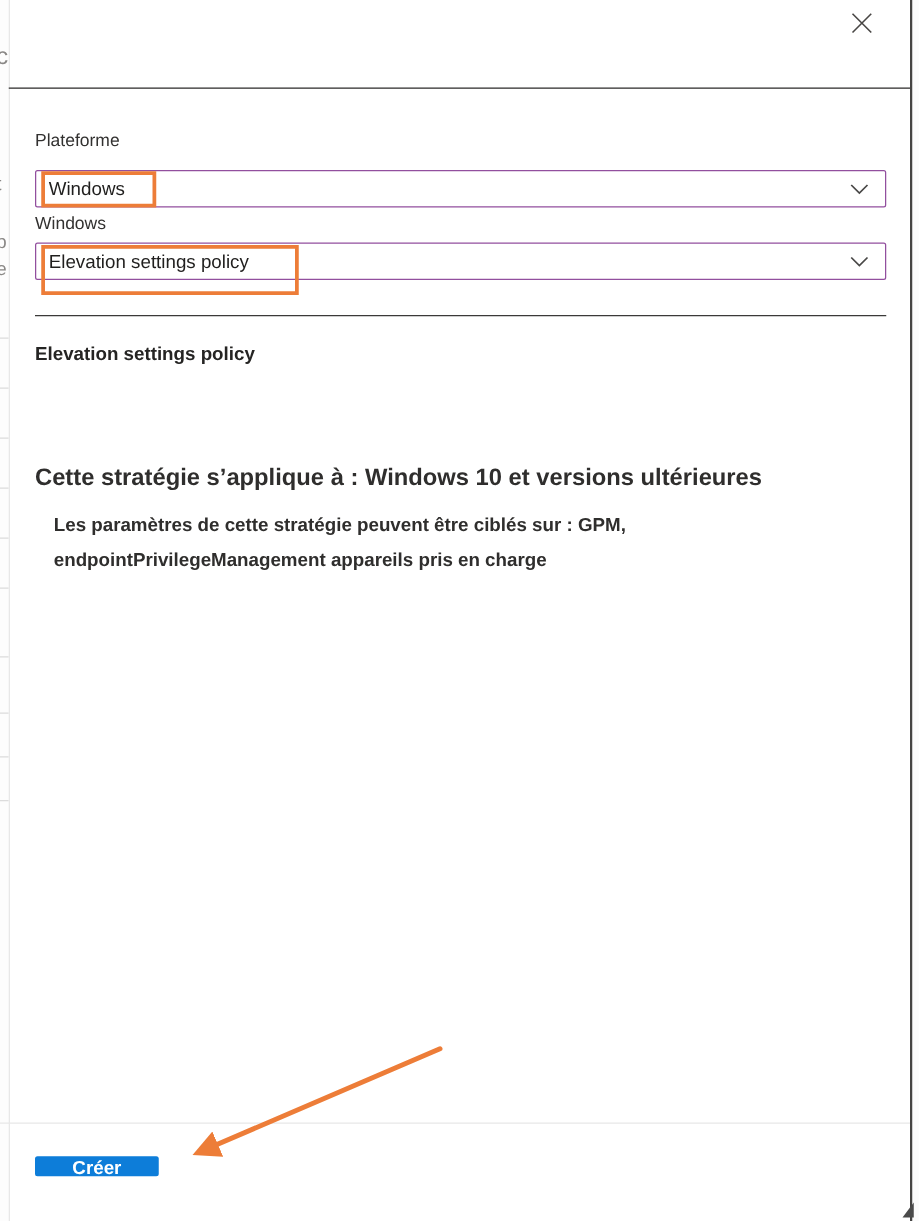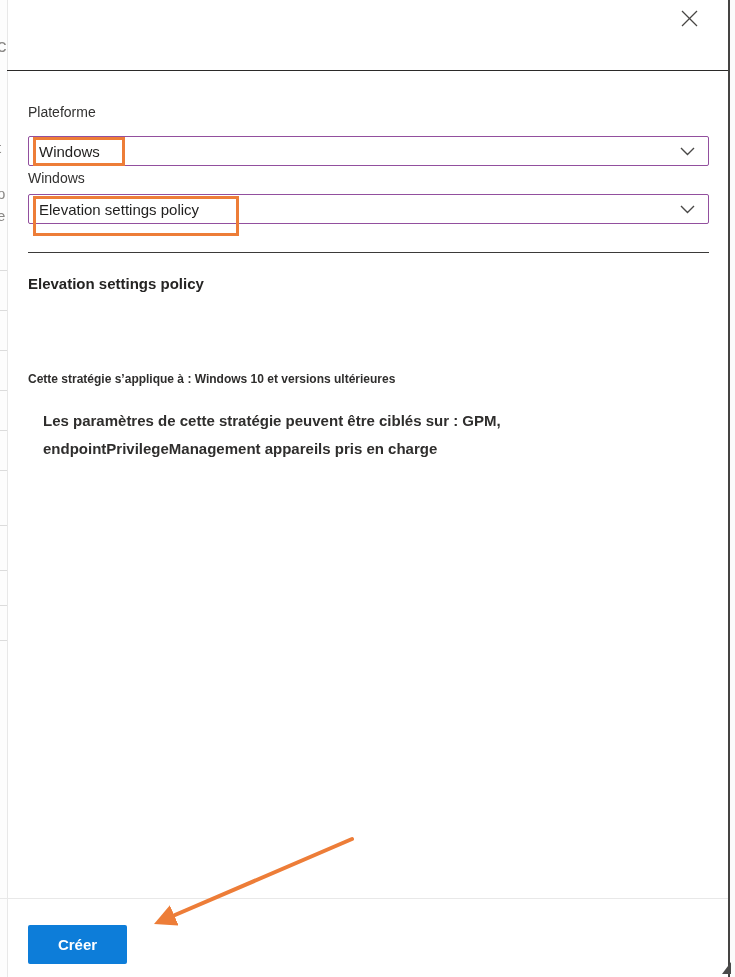--- a/index.html
+++ b/index.html
@@ -40,26 +40,26 @@
 
   
   .annotation-box{position:absolute;box-sizing:border-box;border:3px solid var(--annotation,#ed7d38);background:transparent;}
   .box-platform{left:33px;top:137px;width:92px;height:29px;}
   .box-profile{left:33px;top:196px;width:206px;height:40px;}
 
   
   .section-divider{position:absolute;left:28px;top:252px;width:681px;height:1px;background:#3b3a39;}
   .info-heading{position:absolute;left:28px;top:275px;margin:0;font-size:15px;font-weight:700;color:#252423;}
   .info-desc{position:absolute;left:28px;top:305px;width:670px;margin:0;font-size:15px;line-height:27px;color:#2f2e2d;}
-  .info-applies{position:absolute;left:28px;top:372px;margin:0;font-size:12px;font-weight:700;color:#2f2e2d;}
+  .info-applies{position:absolute;left:28px;top:372px;margin:0;font-size:19px;font-weight:700;color:#2f2e2d;}
   .info-target{position:absolute;left:43px;top:407px;width:650px;margin:0;font-size:15px;font-weight:700;line-height:28px;color:#2f2e2d;}
 
   
   .footer-divider{position:absolute;left:0;top:898px;width:729px;height:1px;background:#e8e8e8;}
-  .create-btn{position:absolute;left:28px;top:925px;width:99px;height:39px;border:none;border-radius:2px;
+  .create-btn{position:absolute;left:28px;top:925px;width:99px;height:16px;border:none;border-radius:2px;
     background:var(--accent-blue,#0d7dd9);color:#ffffff;font-family:"Liberation Sans",sans-serif;
     font-size:15px;font-weight:700;cursor:pointer;}
 
   
   .arrow-overlay{position:absolute;left:0;top:0;width:735px;height:977px;pointer-events:none;}
   .arrow-overlay .shaft{stroke:var(--annotation,#ed7d38);stroke-width:4;stroke-linecap:round;fill:none;}
   .arrow-overlay .head{fill:var(--annotation,#ed7d38);}
 </style>
 </head>
 <body>

